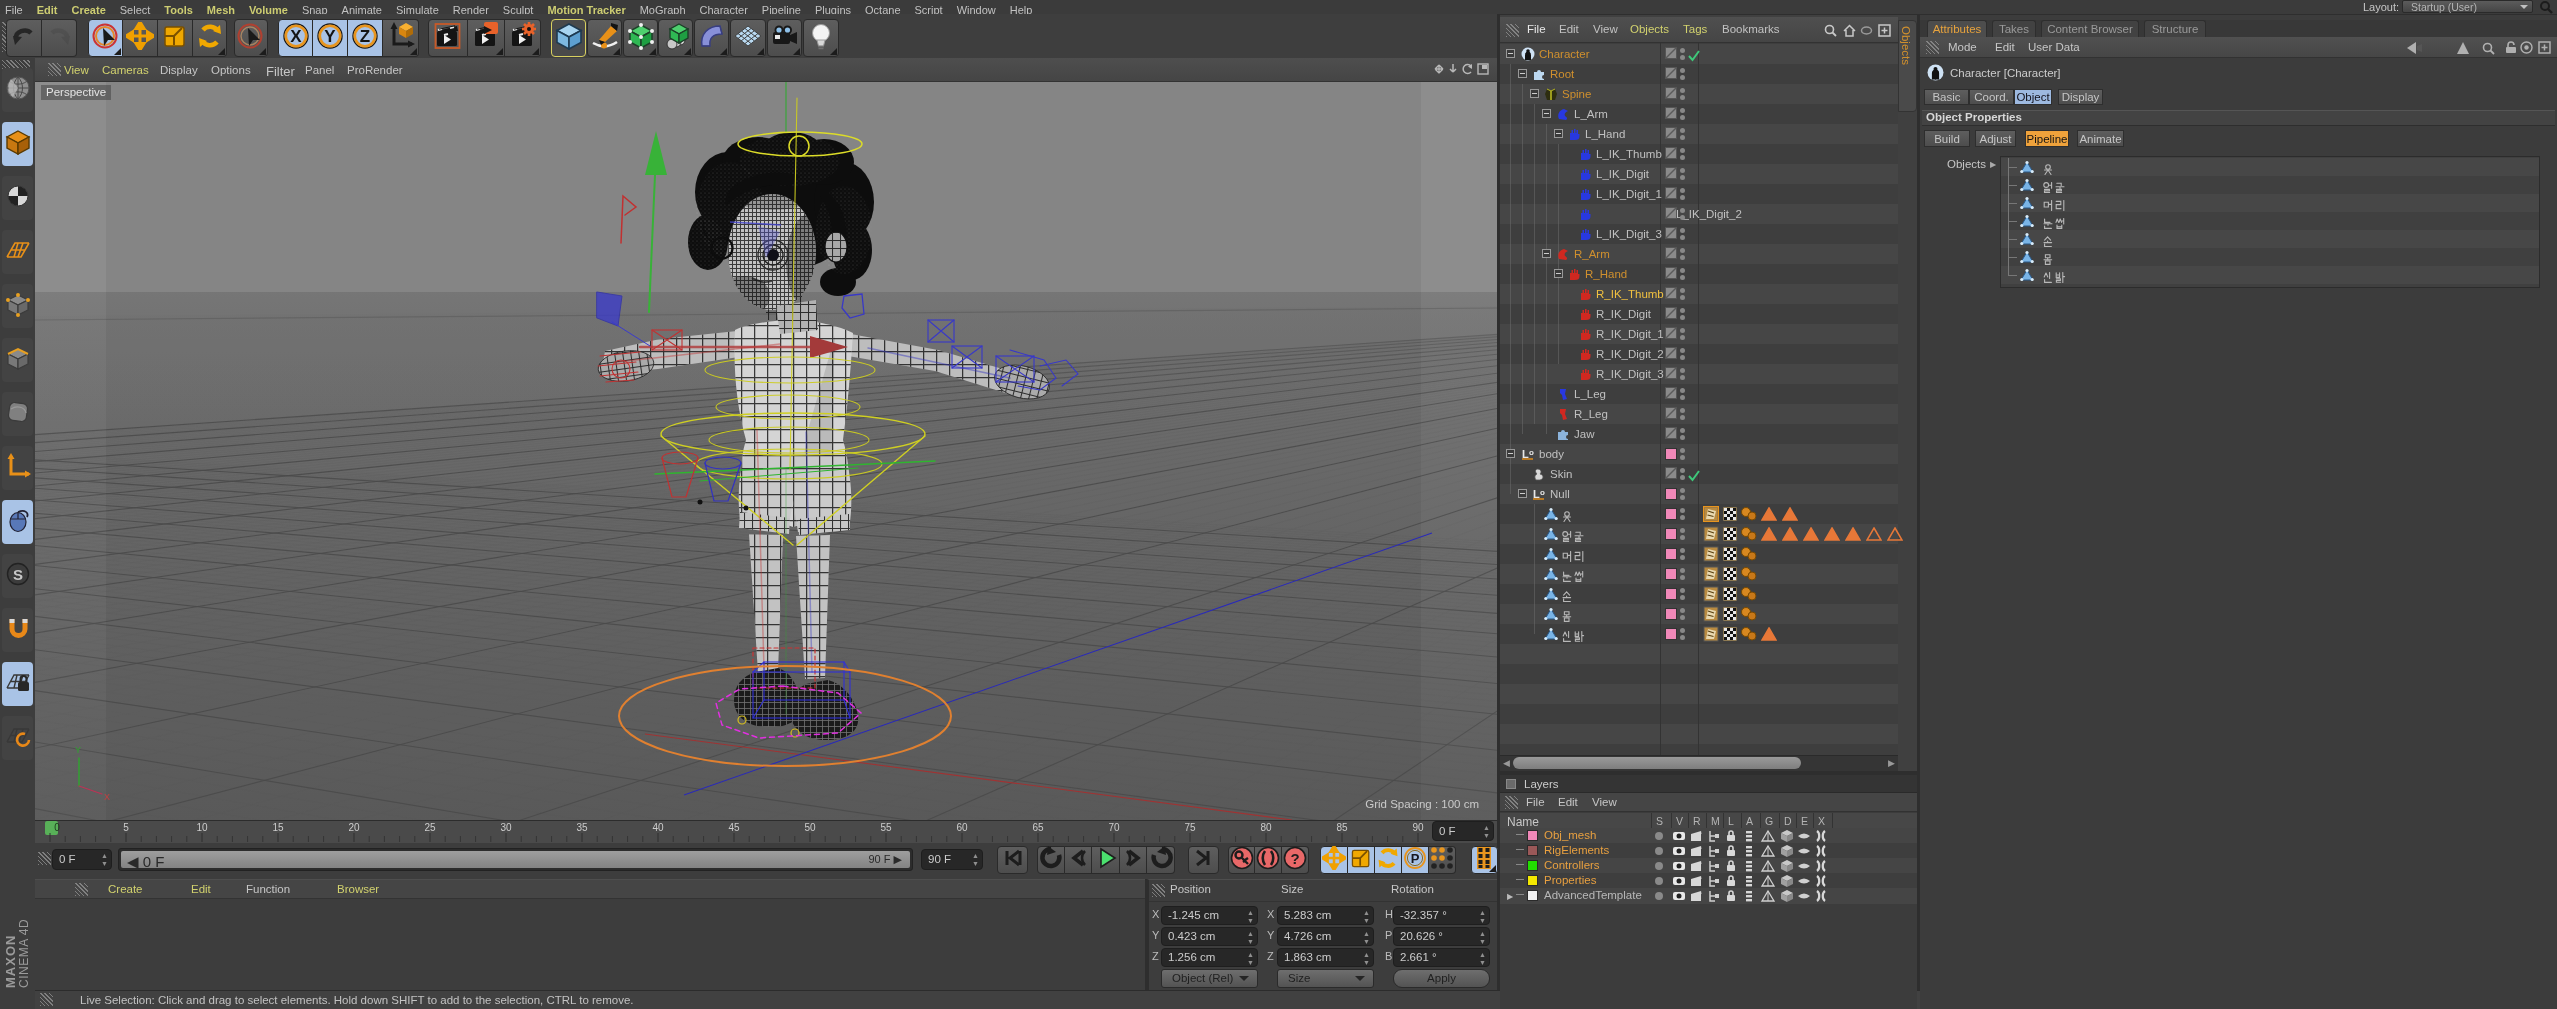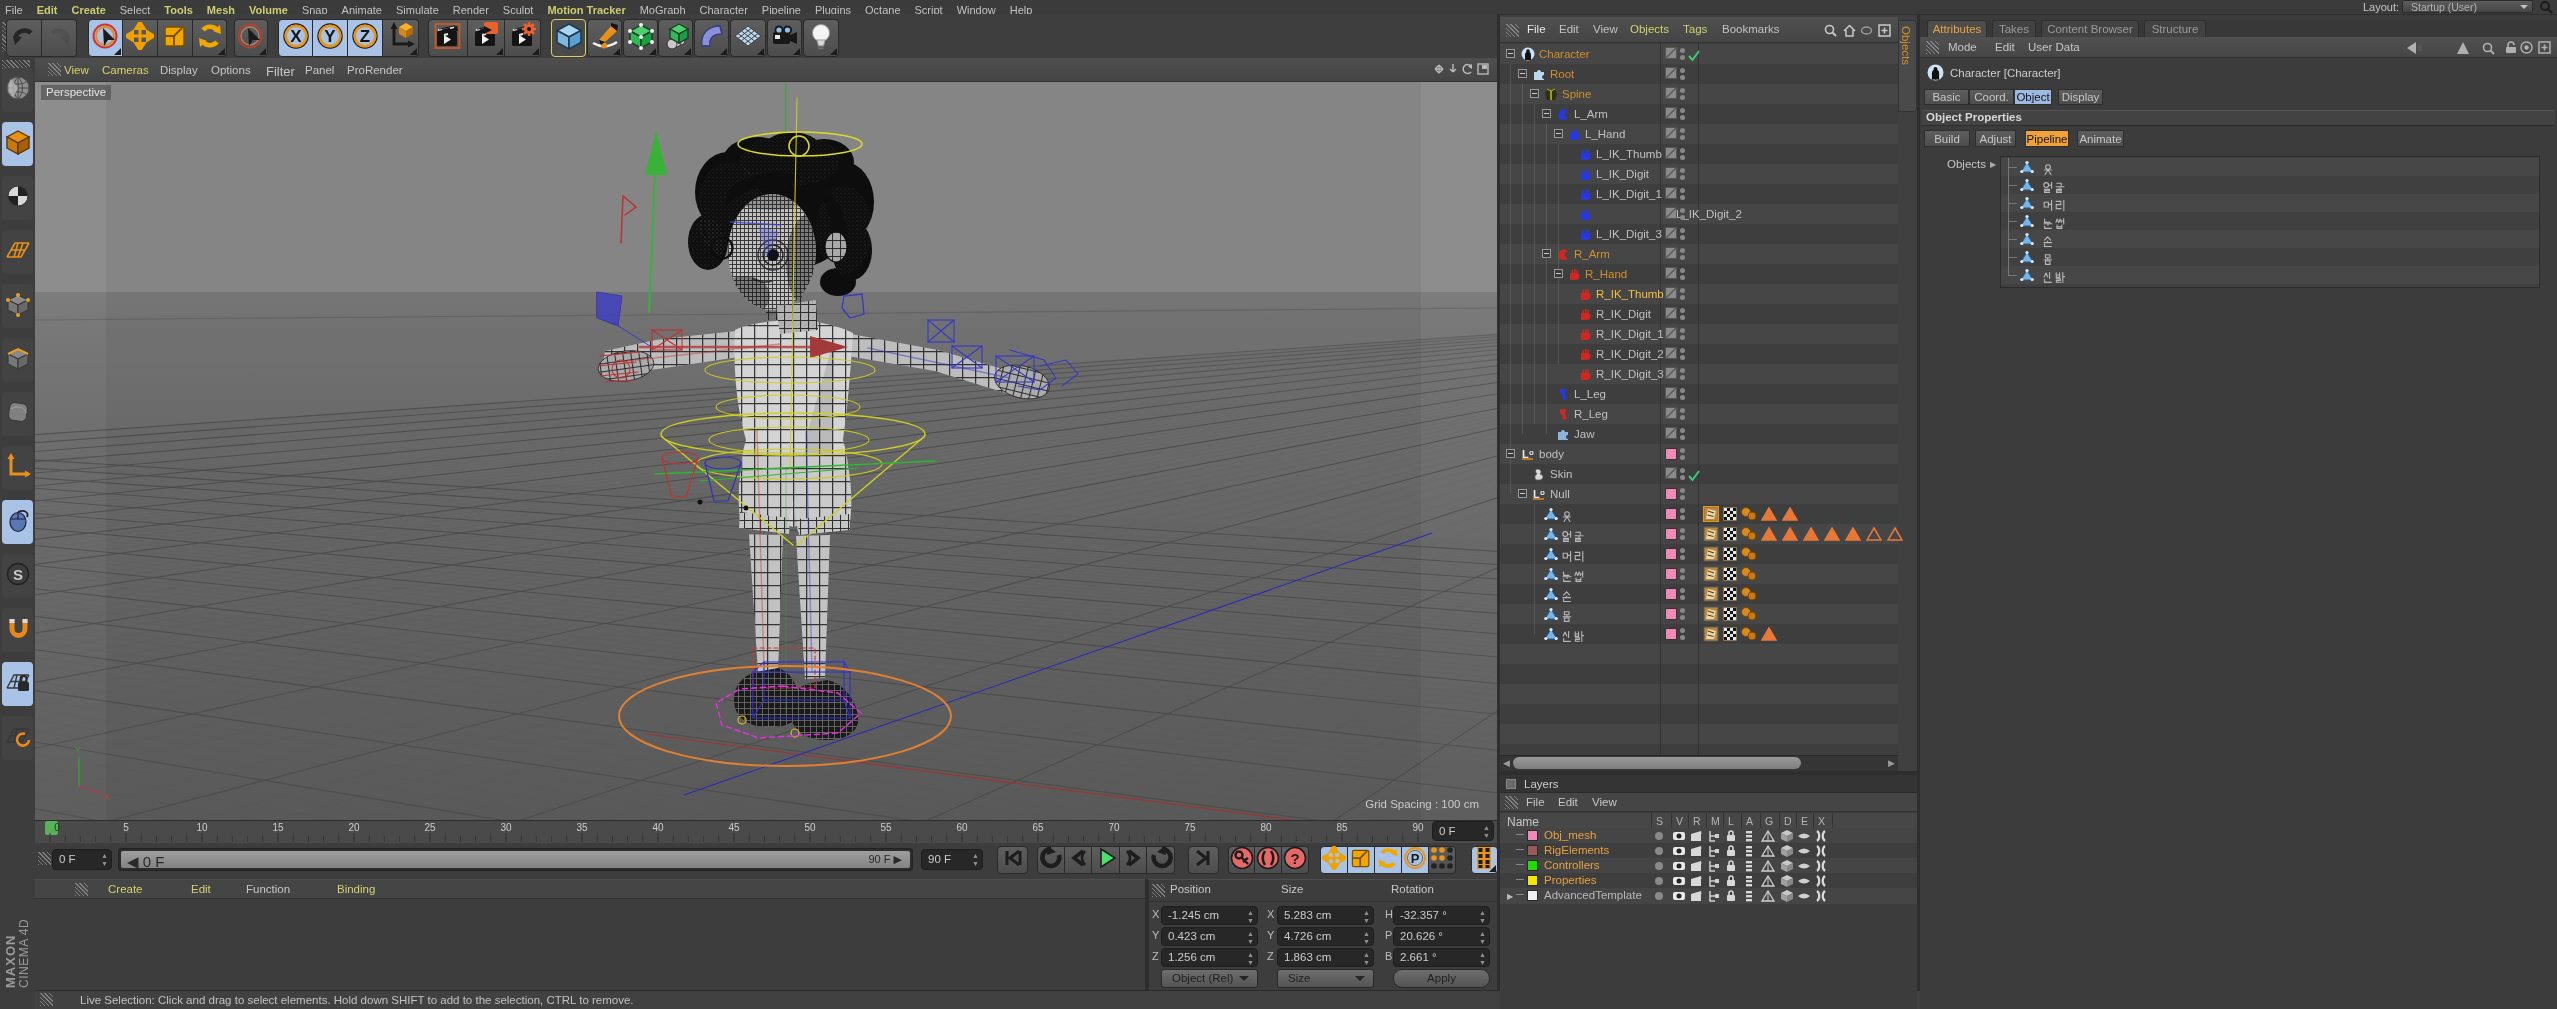--- a/index.html
+++ b/index.html
@@ -1030,21 +1030,21 @@
           <rect x="12.5" y="19" width="4" height="3"></rect>
         </g>
       </svg></span>
   </div>
 <div class="abs" style="left:35px;top:879px;width:1110px;height:111px;background:#3d3d3d;border-top:1px solid #4e4e4e"></div>
 <div class="abs" style="left:35px;top:880px;width:1110px;height:19px;background:#454545;border-bottom:1px solid #333"></div>
 <div class="grip" style="left:75px;top:883px"></div>
 <span class="txt" style="left:108px;top:883px;color:#d2d26e;font-size:11.5px">Create</span>
 <span class="txt" style="left:191px;top:883px;color:#d2d26e;font-size:11.5px">Edit</span>
 <span class="txt" style="left:246px;top:883px;color:#c6c6c6;font-size:11.5px">Function</span>
-<span class="txt" style="left:337px;top:883px;color:#d2d26e;font-size:11.5px">Binding</span>
+<span class="txt" style="left:337px;top:883px;color:#d2d26e;font-size:11.5px">Browser</span>
 <div class="abs" style="left:1147px;top:879px;width:350px;height:111px;background:#3d3d3d;border-top:1px solid #4e4e4e;border-left:2px solid #2e2e2e"></div>
 <div class="grip" style="left:1152px;top:884px"></div>
 <span class="txt" style="left:1170px;top:883px;font-size:11.5px">Position</span>
 <span class="txt" style="left:1281px;top:883px;font-size:11.5px">Size</span>
 <span class="txt" style="left:1391px;top:883px;font-size:11.5px">Rotation</span>
 <div class="abs" style="left:1149px;top:901px;width:348px;height:1px;background:#333"></div>
 <span class="txt" style="left:1152px;top:908px;font-size:11px;color:#bcbcbc">X</span>
 <div class="fld" style="left:1161px;top:906px;width:97px;height:19px;line-height:17px">-1.245 cm<span class="spin">▲<br>▼</span></div>
 <span class="txt" style="left:1267px;top:908px;font-size:11px;color:#bcbcbc">X</span>
 <div class="fld" style="left:1277px;top:906px;width:97px;height:19px;line-height:17px">5.283 cm<span class="spin">▲<br>▼</span></div>

